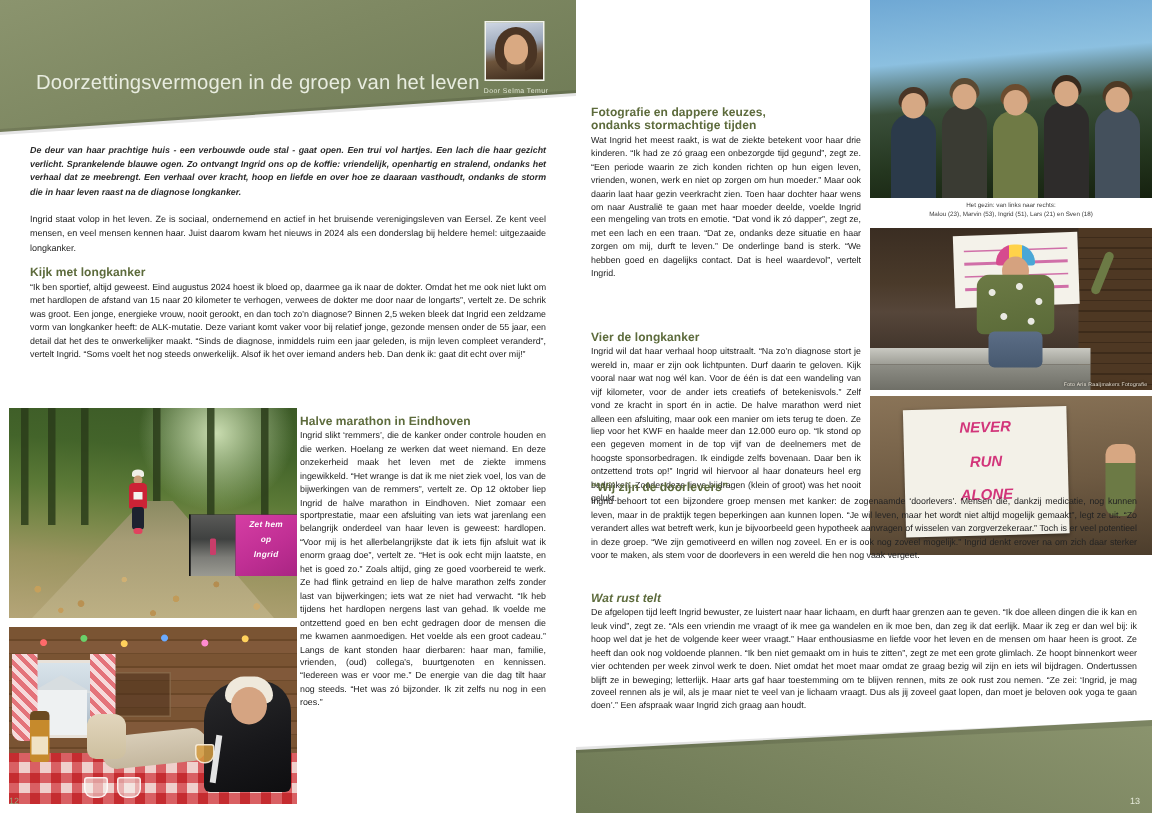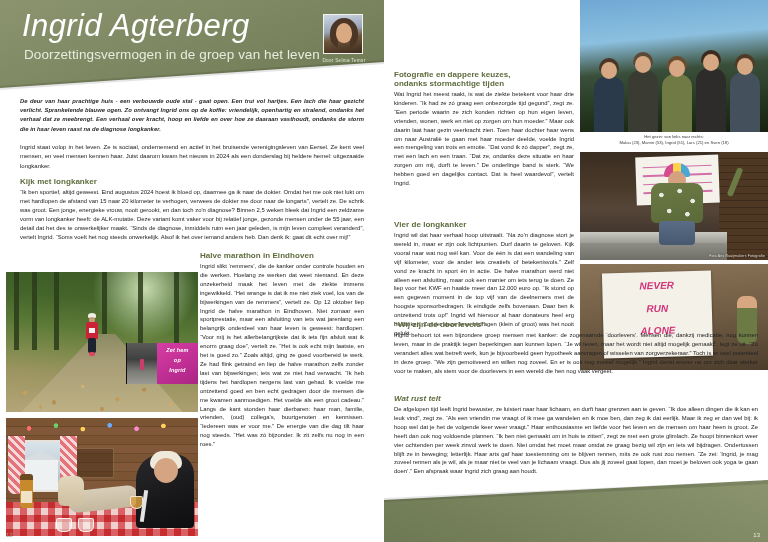--- a/index.html
+++ b/index.html
@@ -206,21 +206,21 @@
       radial-gradient(circle at 40% 65%, #ffd15c 0 2px, transparent 2.6px),
       radial-gradient(circle at 54% 38%, #6aaaff 0 2px, transparent 2.6px),
       radial-gradient(circle at 68% 62%, #ff8ad0 0 2px, transparent 2.6px),
       radial-gradient(circle at 82% 42%, #ffd15c 0 2px, transparent 2.6px);
   }
   .img-cabin .shelf{
     position:absolute; left:62px; top:30px; width:46px; height:30px;
     background:rgba(70,44,24,.5); border:1px solid rgba(200,170,130,.35);
   }
 
-  .blk-marathon { position:absolute; left:200px; top:251px; width:164px; }
+  .blk-marathon { position:absolute; left:200px; top:276px; width:164px; }
 
   
   .blk-veerkracht { position:absolute; left:10px; top:70px; width:180px; }
   .blk-licht      { position:absolute; left:10px; top:220px; width:180px; }
   .blk-wij        { position:absolute; left:10px; top:320px; width:364px; }
   .blk-wat        { position:absolute; left:10px; top:394px; width:364px; }
 
   .r-img-family{
     position:absolute; left:196px; top:0; width:188px; height:132px; overflow:hidden;
     background:#1d2a38;
@@ -344,21 +344,20 @@
 </head>
 <body>
 
 <div class="spread">
 
   <div class="page-left">
 
     <div class="hdr-band"></div>
     <div class="hdr-band-shadow"></div>
 
-    <div class="hdr-title">Ingrid Agterberg</div>
     <div class="hdr-sub">Doorzettingsvermogen in de groep van het leven</div>
 
     <div class="hdr-portrait">
       <div class="hair"></div>
       <div class="face"></div>
     </div>
     <div class="hdr-byline">Door Selma Temur</div>
 
     <div class="lede">De deur van haar prachtige huis - een verbouwde oude stal - gaat open. Een trui vol hartjes. Een lach die haar gezicht verlicht. Sprankelende blauwe ogen. Zo ontvangt Ingrid ons op de koffie: vriendelijk, openhartig en stralend, ondanks het verhaal dat ze meebrengt. Een verhaal over kracht, hoop en liefde en over hoe ze daaraan vasthoudt, ondanks de storm die in haar leven raast na de diagnose longkanker.</div>
     <div class="intro">Ingrid staat volop in het leven. Ze is sociaal, ondernemend en actief in het bruisende verenigingsleven van Eersel. Ze kent veel mensen, en veel mensen kennen haar. Juist daarom kwam het nieuws in 2024 als een donderslag bij heldere hemel: uitgezaaide longkanker.</div>

